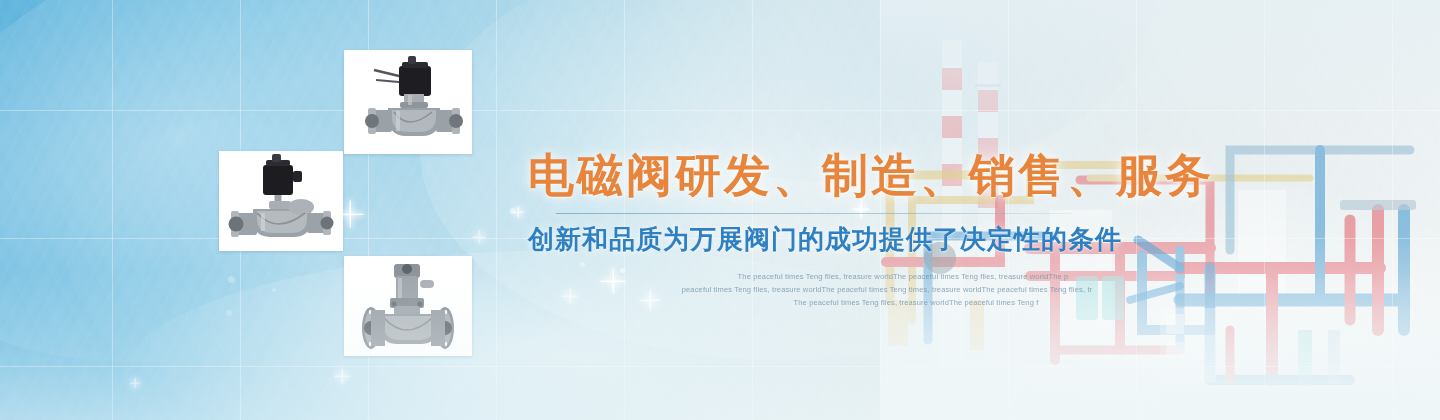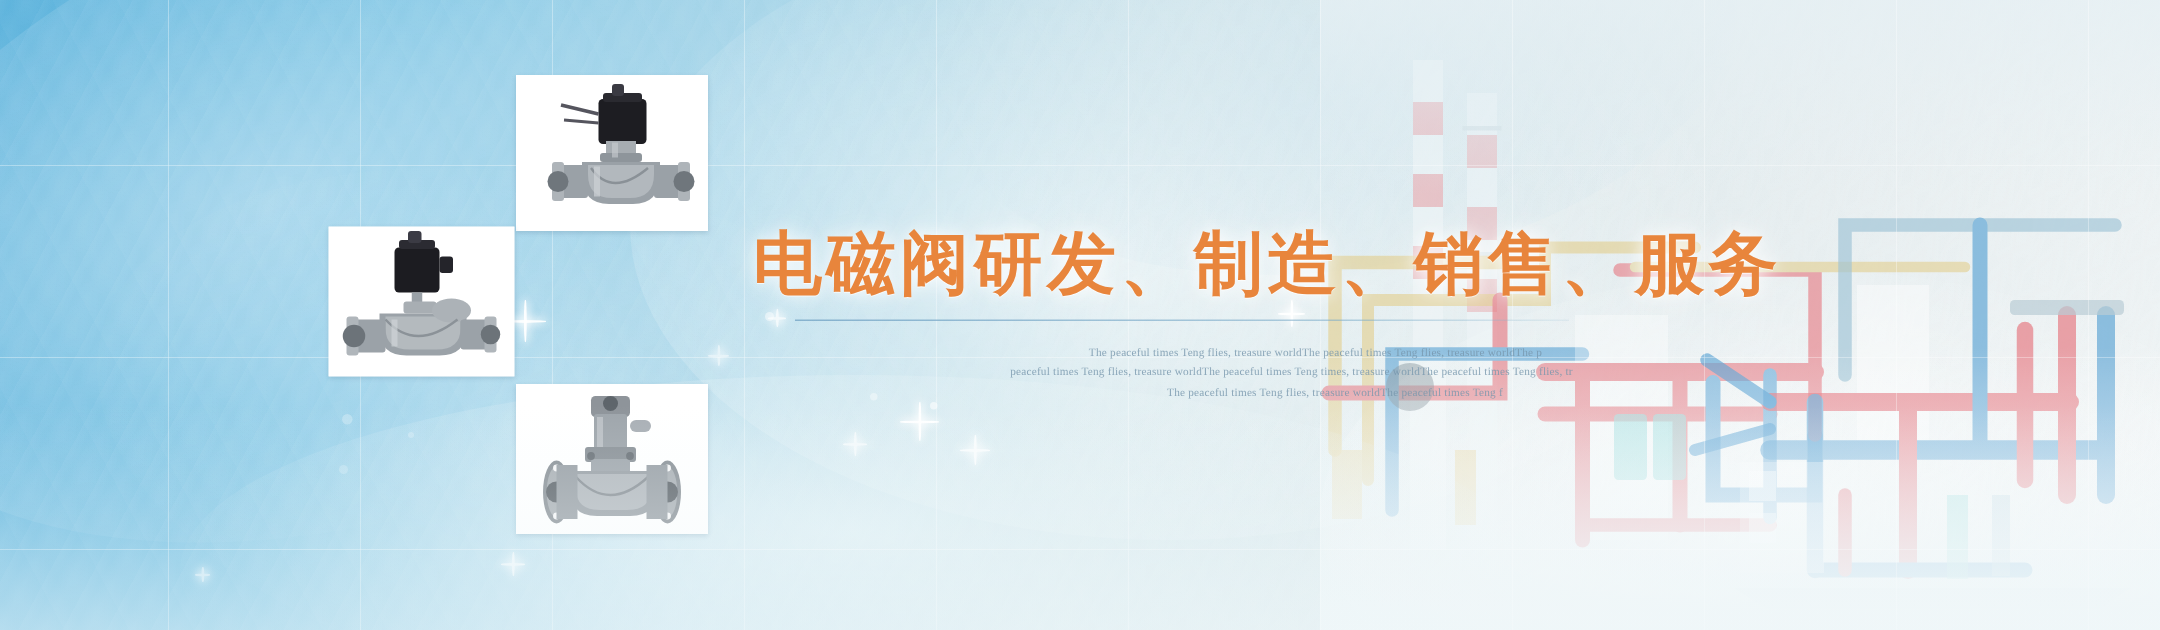--- a/index.html
+++ b/index.html
@@ -73,39 +73,39 @@
     box-shadow:0 0 6px 1px rgba(255,255,255,.9);}
   .dot{position:absolute;border-radius:50%;background:rgba(255,255,255,.55);pointer-events:none;}
   
   .card{
     position:absolute;background:#ffffff;
     box-shadow:0 1px 3px rgba(40,80,110,.18);
     overflow:hidden;
   }
   .card svg{display:block;width:100%;height:100%;}
   
-  .textblock{position:absolute;left:502px;top:148px;width:600px;}
+  .textblock{position:absolute;left:528px;top:148px;width:600px;}
   .headline{
     margin:0;font-size:46px;line-height:1.18;font-weight:700;
     color:#e8853c;letter-spacing:3px;white-space:nowrap;
     text-shadow:0 0 10px rgba(255,255,255,.85),0 0 22px rgba(255,255,255,.6),0 1px 0 rgba(255,255,255,.7);
   }
   .rule{
     margin:11px 0 9px 28px;width:516px;height:1px;
     background:linear-gradient(to right,rgba(110,160,195,.75),rgba(120,170,200,.55) 70%,rgba(150,190,210,.15));
   }
   .subhead{
     margin:0;font-size:26px;line-height:1.25;font-weight:700;
     color:#2f80c2;letter-spacing:1px;white-space:nowrap;
     text-shadow:0 0 8px rgba(255,255,255,.8),0 1px 0 rgba(255,255,255,.55);
   }
   .blurb{
     margin:14px 0 0 0;text-align:center;width:470px;margin-left:140px;
     font-size:7.5px;line-height:1.75;color:rgba(118,150,172,.82);
-    letter-spacing:.15px;white-space:nowrap;font-family:Liberation Serif, serif;
+    letter-spacing:.15px;white-space:nowrap;
   }
   .blurb div{white-space:nowrap;}
   .blurb .l2{margin-left:-32px;}
   .blurb .l3{margin-left:26px;}
   
   .bottomhaze{
     position:absolute;left:0;bottom:0;width:1440px;height:150px;pointer-events:none;
     background:linear-gradient(to top,rgba(240,248,250,.55),rgba(240,248,250,0));
   }
 </style>
@@ -320,20 +320,21 @@
         <rect x="87" y="54" width="14" height="36" fill="#9aa1a7"></rect>
       </g>
     </svg>
   </div>
 
   <div class="bottomhaze"></div>
 
   <div class="textblock">
     <h1 class="headline">电磁阀研发、制造、销售、服务</h1>
     <div class="rule"></div>
+    <h2 class="subhead">创新和品质为万展阀门的成功提供了决定性的条件</h2>
     <div class="blurb">
       <div class="l1">The peaceful times Teng flies, treasure worldThe peaceful times Teng flies, treasure worldThe p</div>
       <div class="l2">peaceful times Teng flies, treasure worldThe peaceful times Teng times, treasure worldThe peaceful times Teng flies, tr</div>
       <div class="l3">The peaceful times Teng flies, treasure worldThe peaceful times Teng f</div>
     </div>
   </div>
 
 </div>
 
 </body></html>

